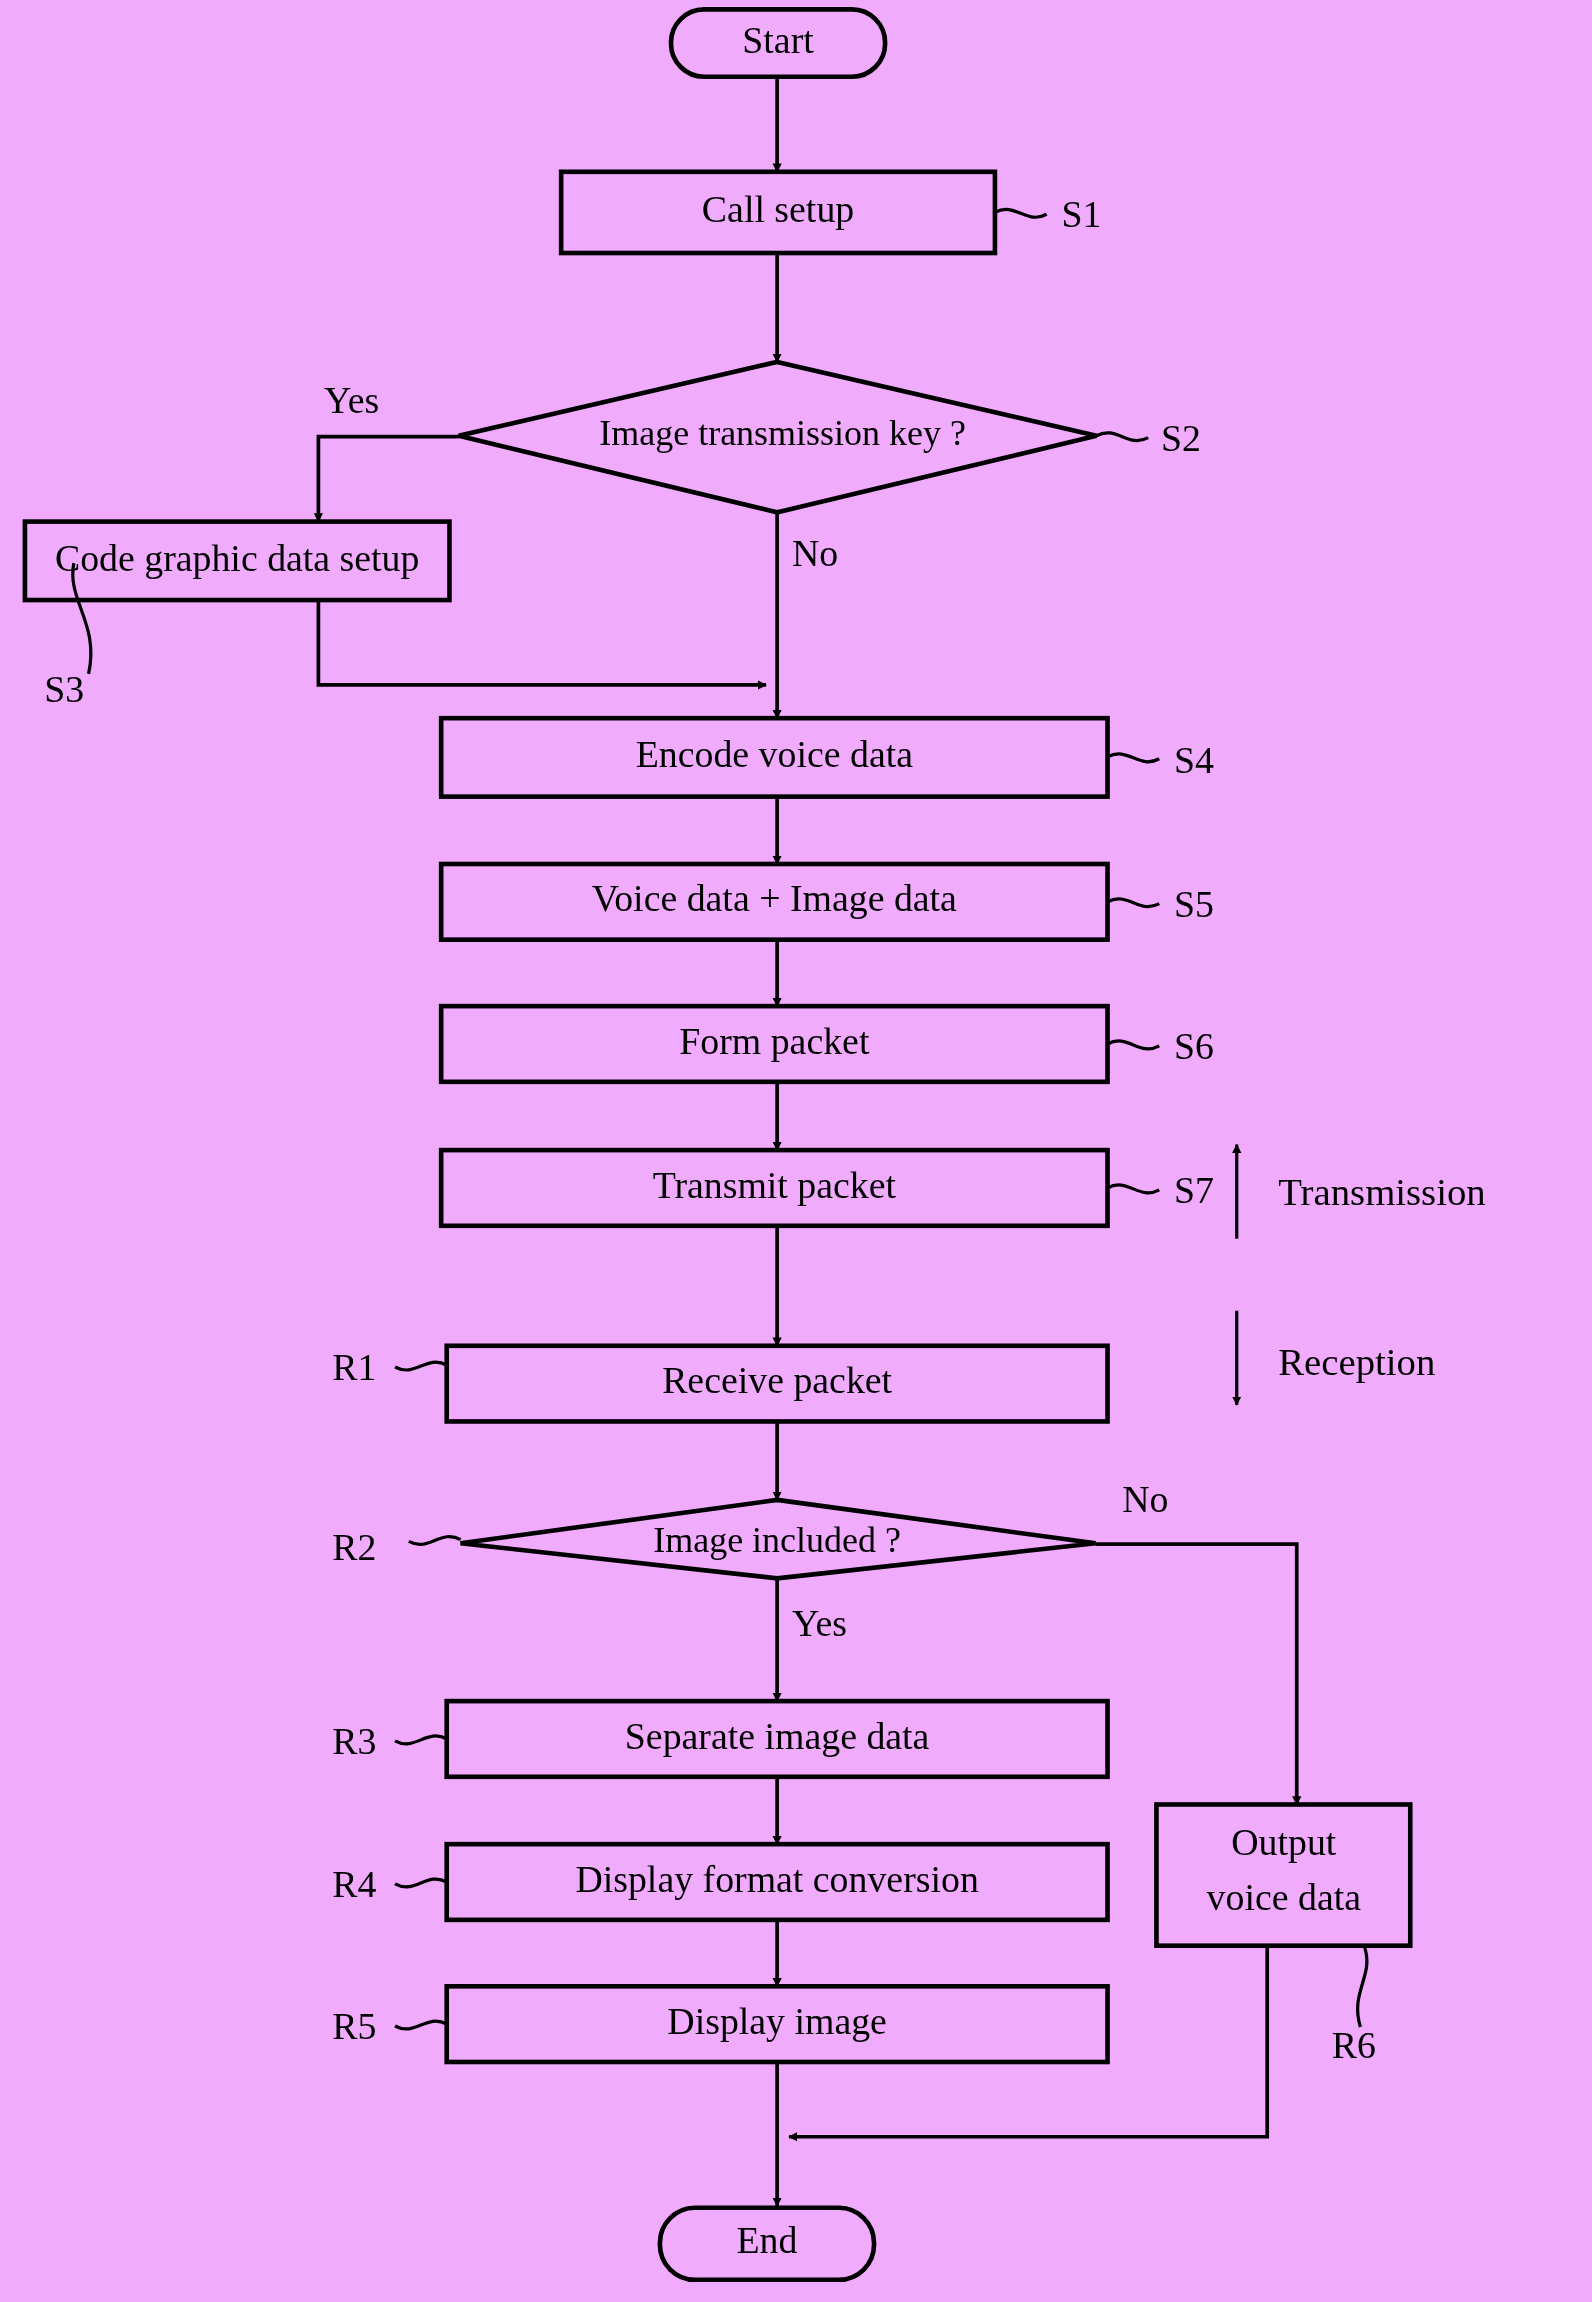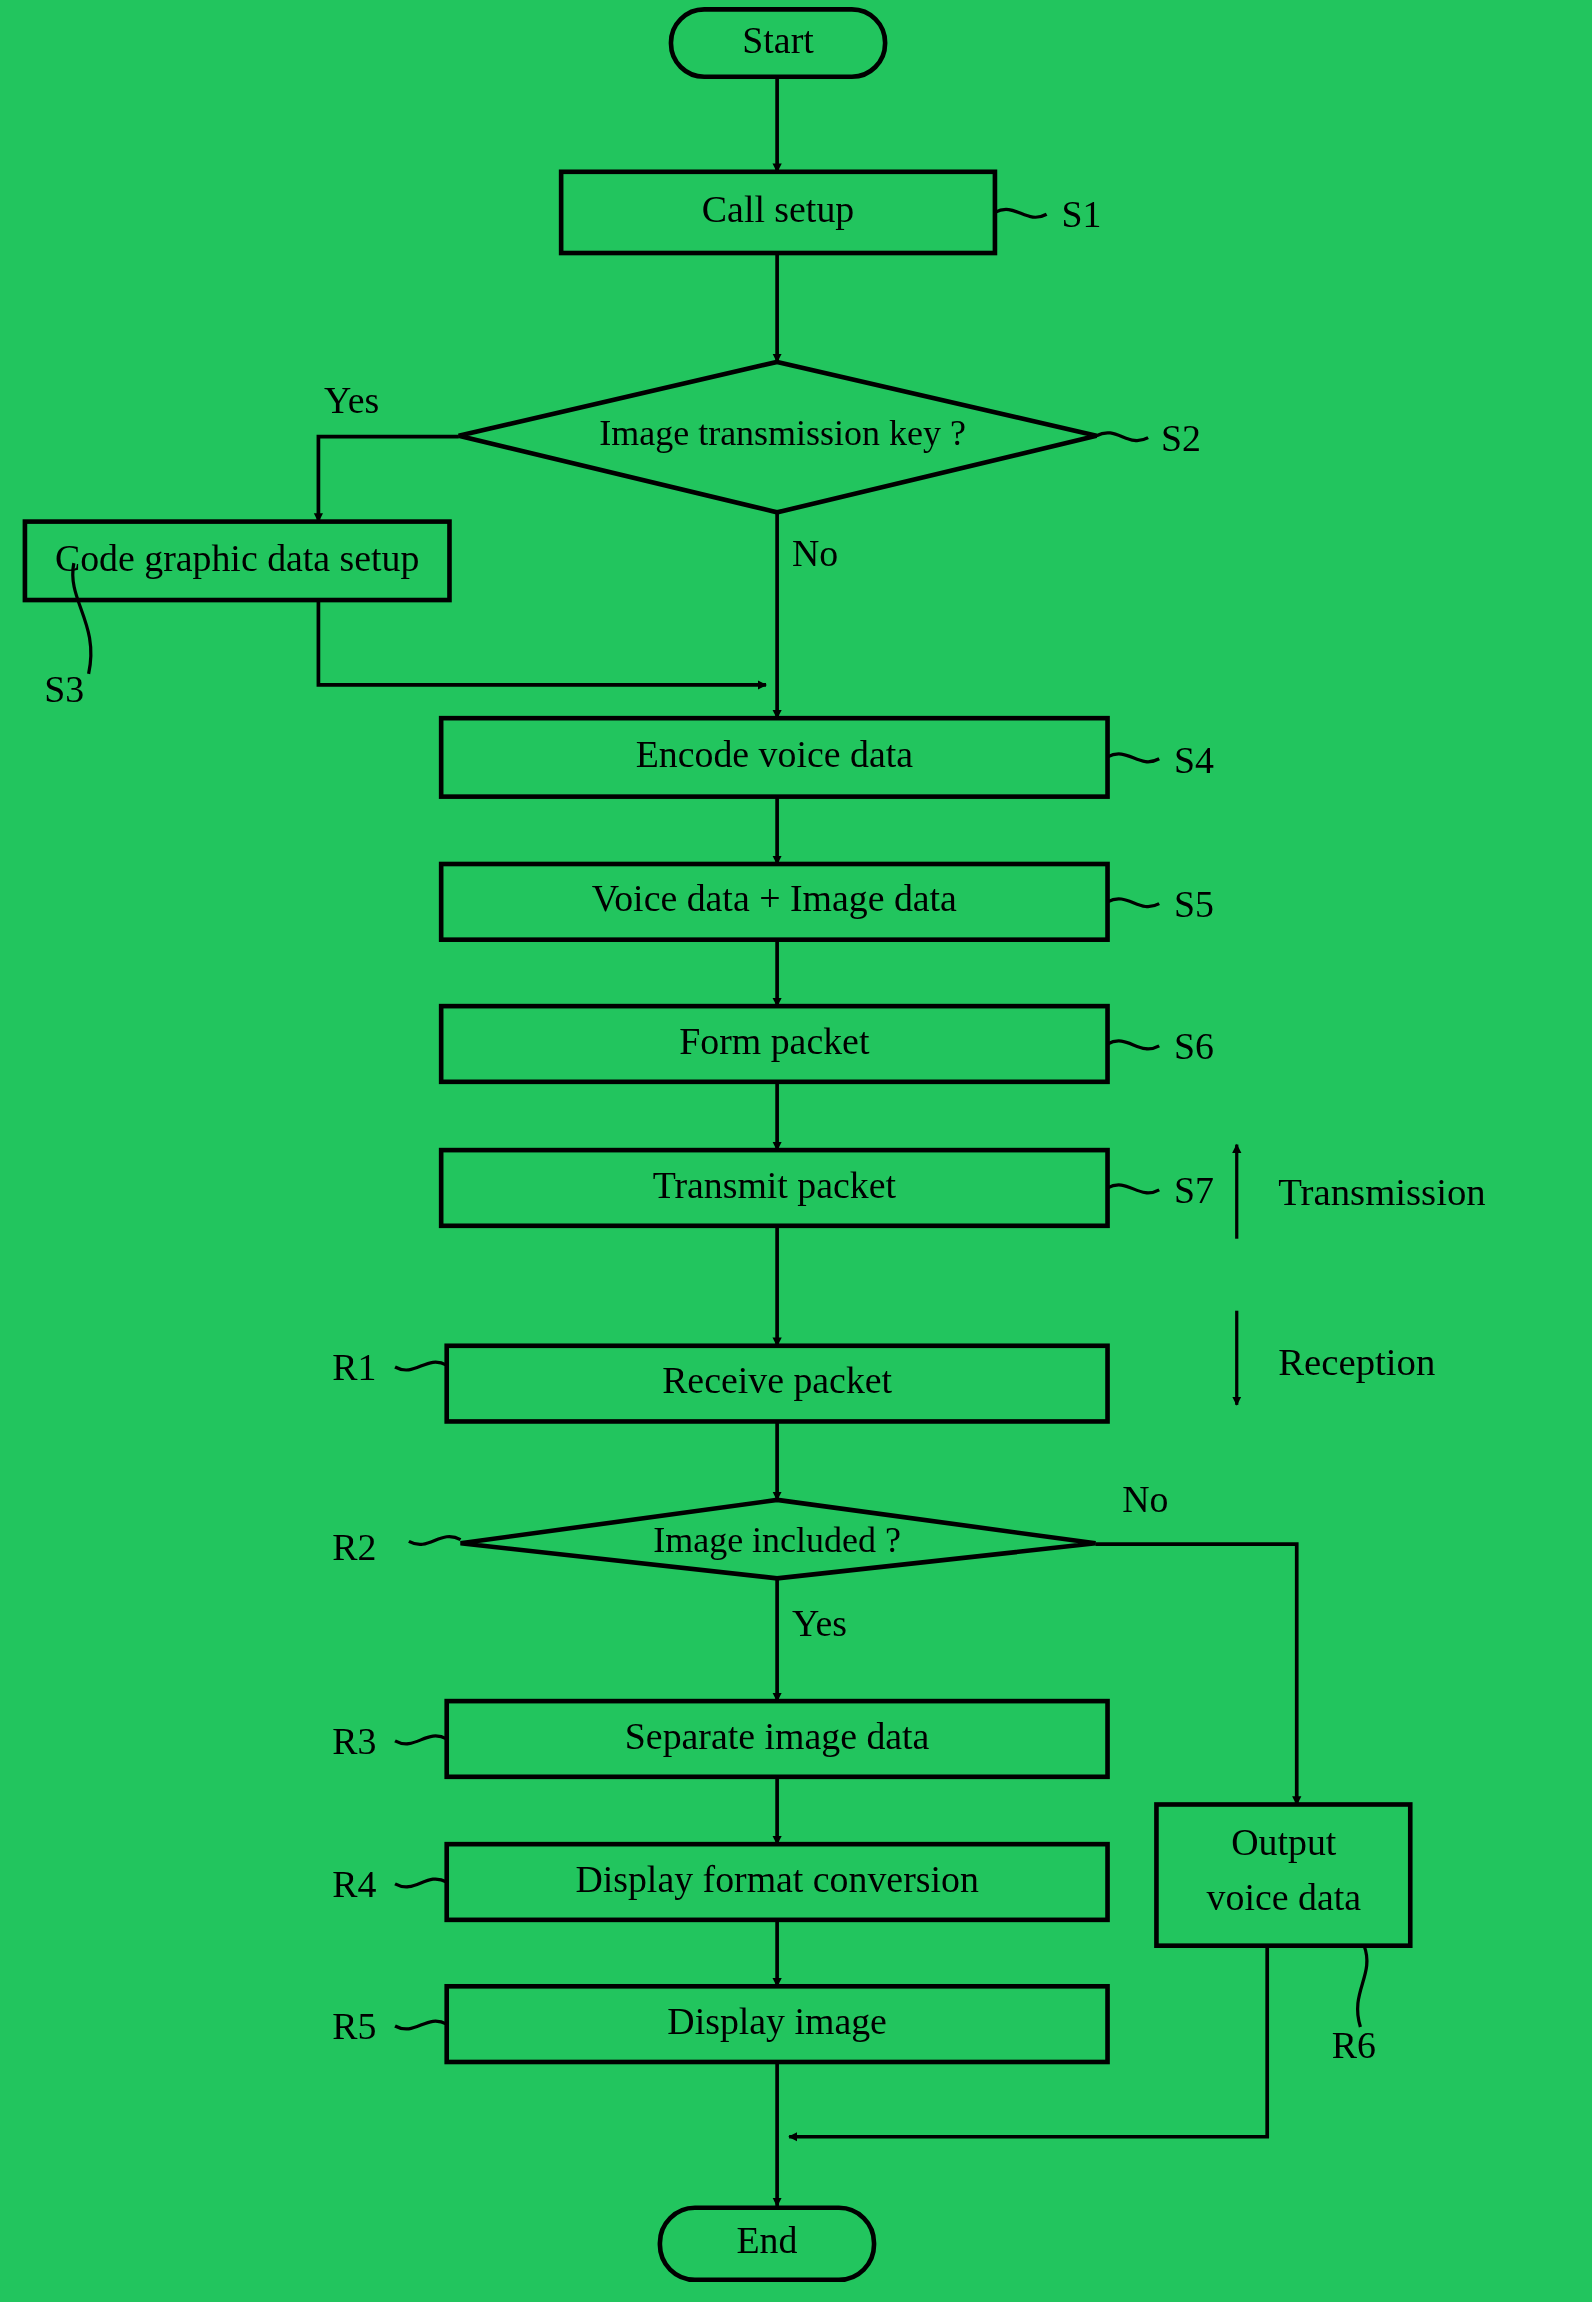--- a/index.html
+++ b/index.html
@@ -4,21 +4,21 @@
 <style>
   html, body {
     margin: 0;
     padding: 0;
     background: #ffffff;
   }
   #page {
     position: relative;
     width: 1593px;
     height: 2303px;
-    background: #22c55e;
+    background: #f0abfc;
     font-family: "Liberation Serif", "DejaVu Serif", serif;
     overflow: hidden;
   }
   svg.flow {
     position: absolute;
     inset: 0;
     width: 1593px;
     height: 2303px;
     display: block;
   }

